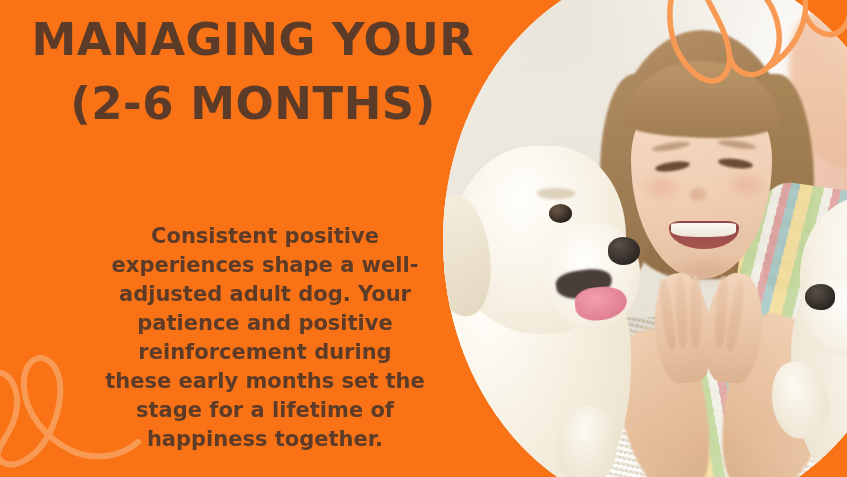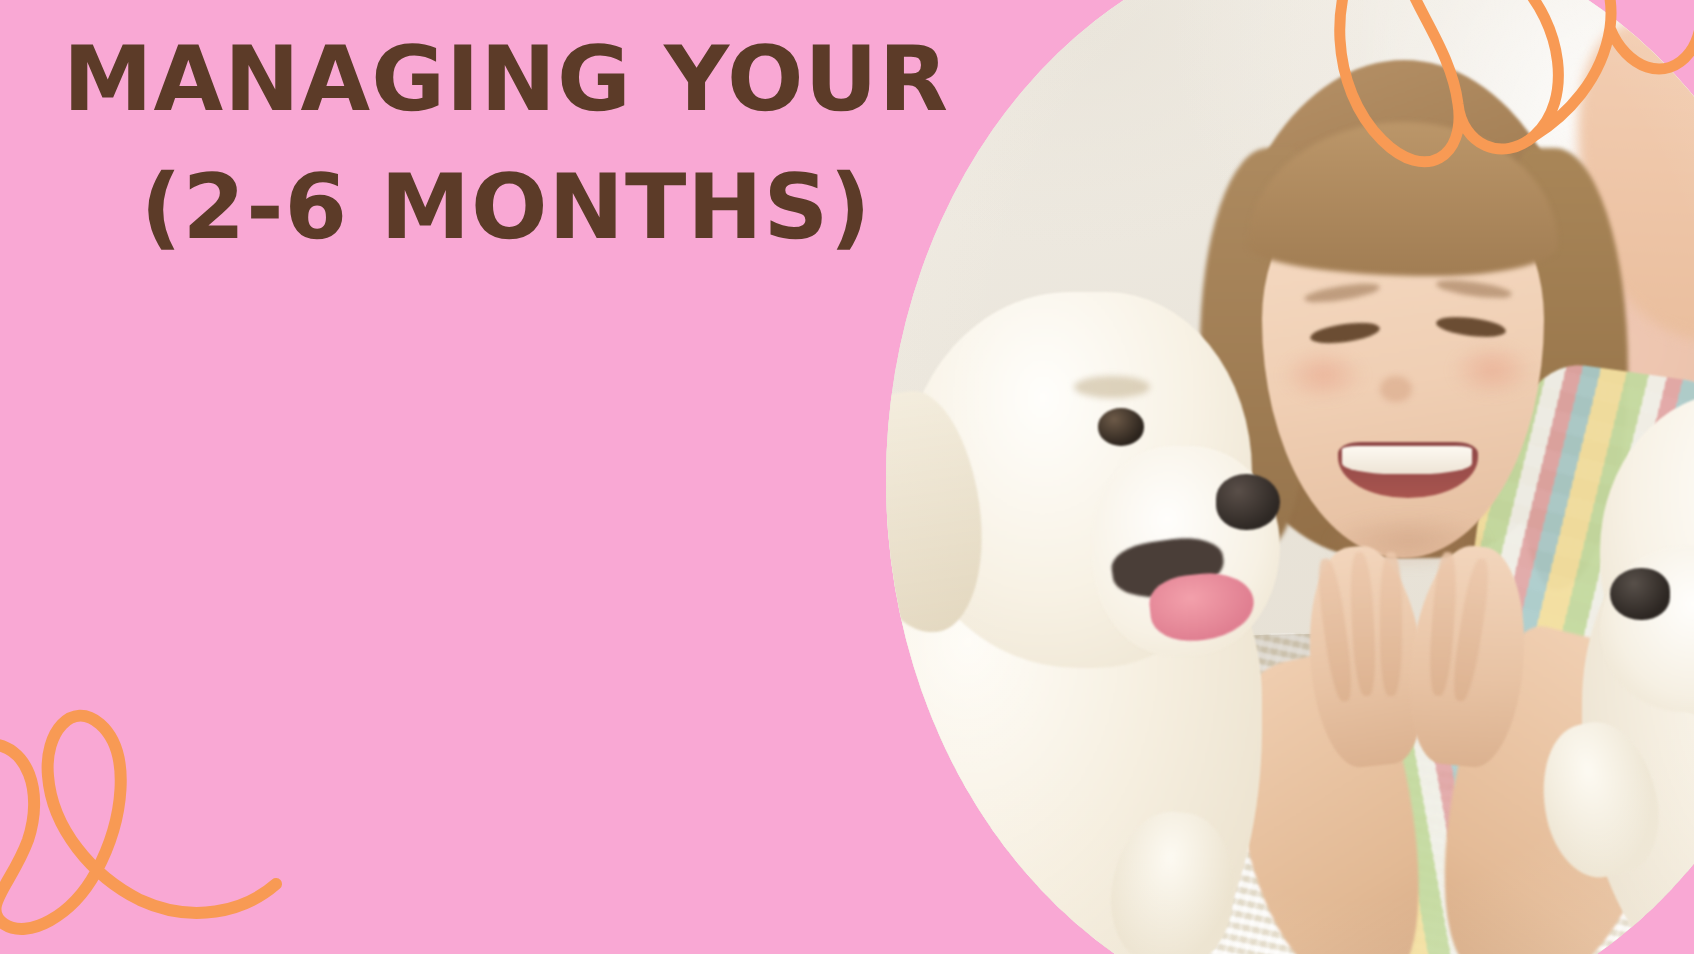--- a/index.html
+++ b/index.html
@@ -5,21 +5,21 @@
   html, body {
     margin: 0;
     padding: 0;
     background: #ffffff;
   }
   #poster {
     position: relative;
     width: 847px;
     height: 477px;
     overflow: hidden;
-    background: #f9a8d4;
+    background: #f97316;
     font-family: "DejaVu Sans", sans-serif;
   }
 
   
   .photo-blob {
     position: absolute;
     left: 443px;
     top: -36px;
     width: 470px;
     height: 552px;
@@ -611,15 +611,16 @@
              C 60 82, 80 106, 104 118
              C 130 130, 156 124, 172 110" fill="none" stroke="#F89A54" stroke-width="6" stroke-linecap="round" stroke-linejoin="round"></path>
   </svg>
 
   <div class="text-col">
     <div class="title">
       <span class="tline">MANAGING YOUR</span>
       <span class="tline">(2-6 MONTHS)</span>
     </div>
 
+    <div class="body-copy">Consistent positive experiences shape a well-adjusted adult dog. Your patience and positive reinforcement during these early months set the stage for a lifetime of happiness together.</div>
   </div>
 
 </div>
 
 </body></html>

